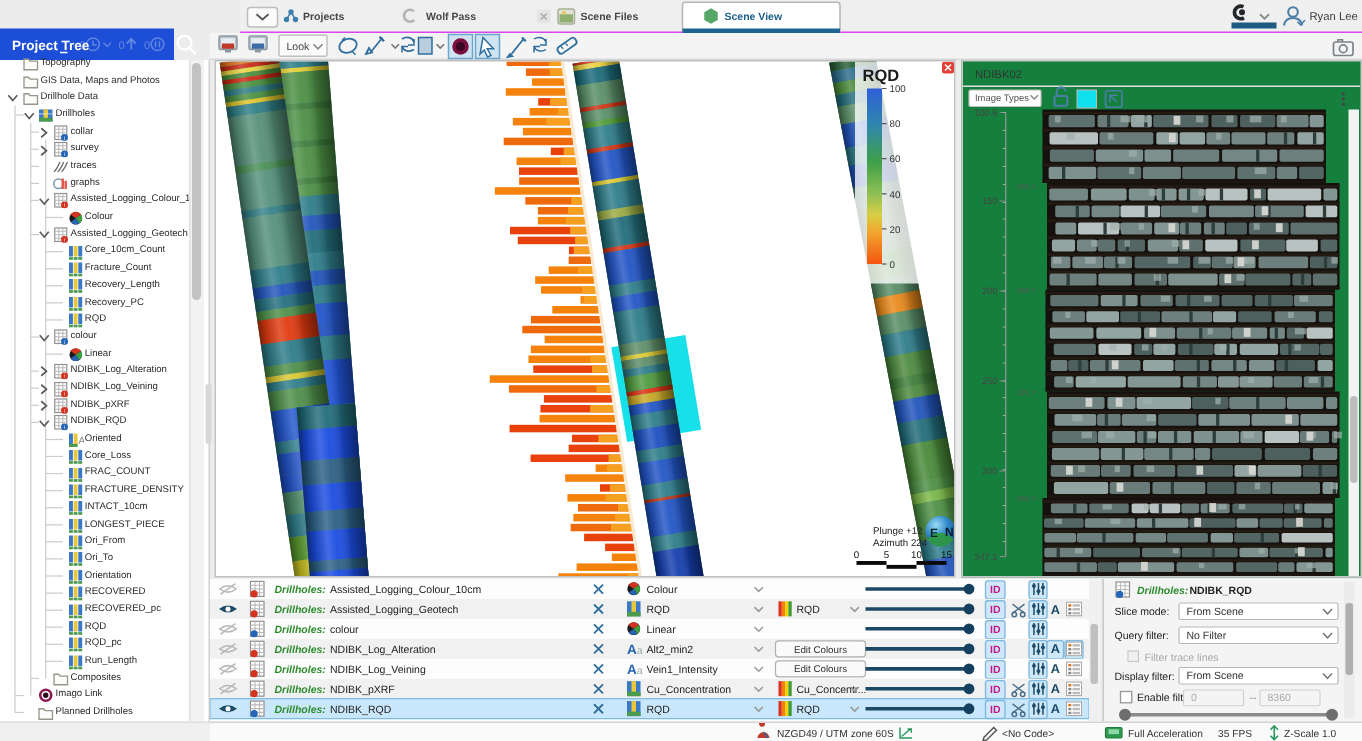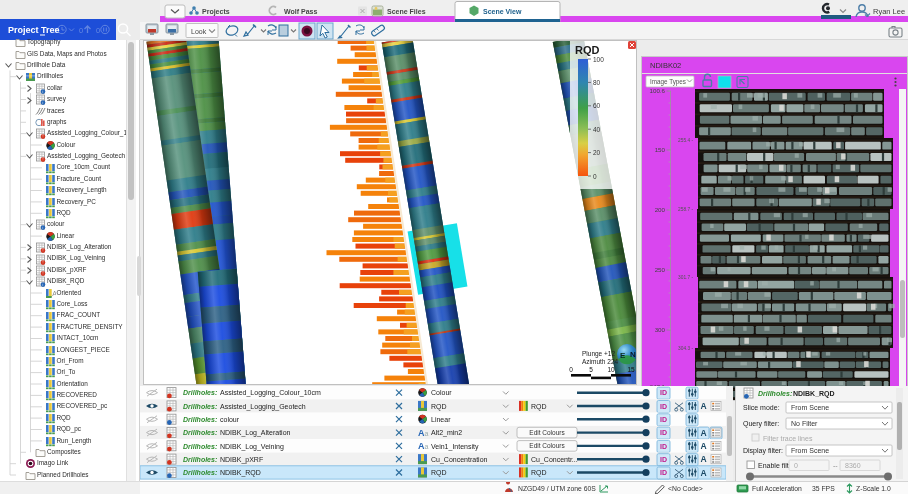--- a/index.html
+++ b/index.html
@@ -1,27 +1,27 @@
 <!DOCTYPE html>
 <html><head>
 <meta charset="utf-8">
 <style>
 * { margin:0; padding:0; box-sizing:border-box; }
 html,body { width:908px; height:494px; overflow:hidden; font-family:"Liberation Sans", sans-serif; }
 #app { position:relative; width:908px; height:494px; background:#ececec; }
 .abs { position:absolute; }
 
 #titlebar { left:0; top:0; width:160px; height:19px; background:#21252a; }
-#tabbar { left:160px; top:0; width:748px; height:22px; background:#efefef; border-bottom:6px solid #d946ef; }
+#tabbar { left:160px; top:0; width:748px; height:22px; background:#efefef; border-bottom:1px solid #d946ef; }
 #treehead { left:0; top:19px; width:116px; height:21px; background:#1d4ed8; }
 #toolbar { left:140px; top:22px; width:768px; height:18px; background:#f4f4f4; border-bottom:1px solid #d8d8d8; }
 
 #treepanel { left:0; top:40px; width:140px; height:454px; background:#fff; border-right:1px solid #d0d0d0; }
 #scene { left:143px; top:40px; width:494px; height:345px; background:#fff; border:1px solid #c0c0c0; }
-#rightpanel { left:641px; top:56px; width:267px; height:345px; background:#d946ef; border:1px solid #c8c8c8; }
+#rightpanel { left:641px; top:40px; width:267px; height:345px; background:#15803d; border:1px solid #c8c8c8; }
 #shapelist { left:140px; top:386px; width:593px; height:95px; background:#fff; }
 #propspanel { left:735px; top:386px; width:173px; height:95px; background:#f4f4f4; border-left:1px solid #c8c8c8; }
 #statusbar { left:140px; top:481px; width:768px; height:13px; background:#fafafa; border-top:1px solid #d4d4d4; font-size:7px; color:#333; }
 .t { position:absolute; white-space:nowrap; }
 </style>
 </head>
 <body>
 <div id="app">
   <div id="tabbar" class="abs">
     <svg width="748" height="22" style="position:absolute;left:0;top:0">

